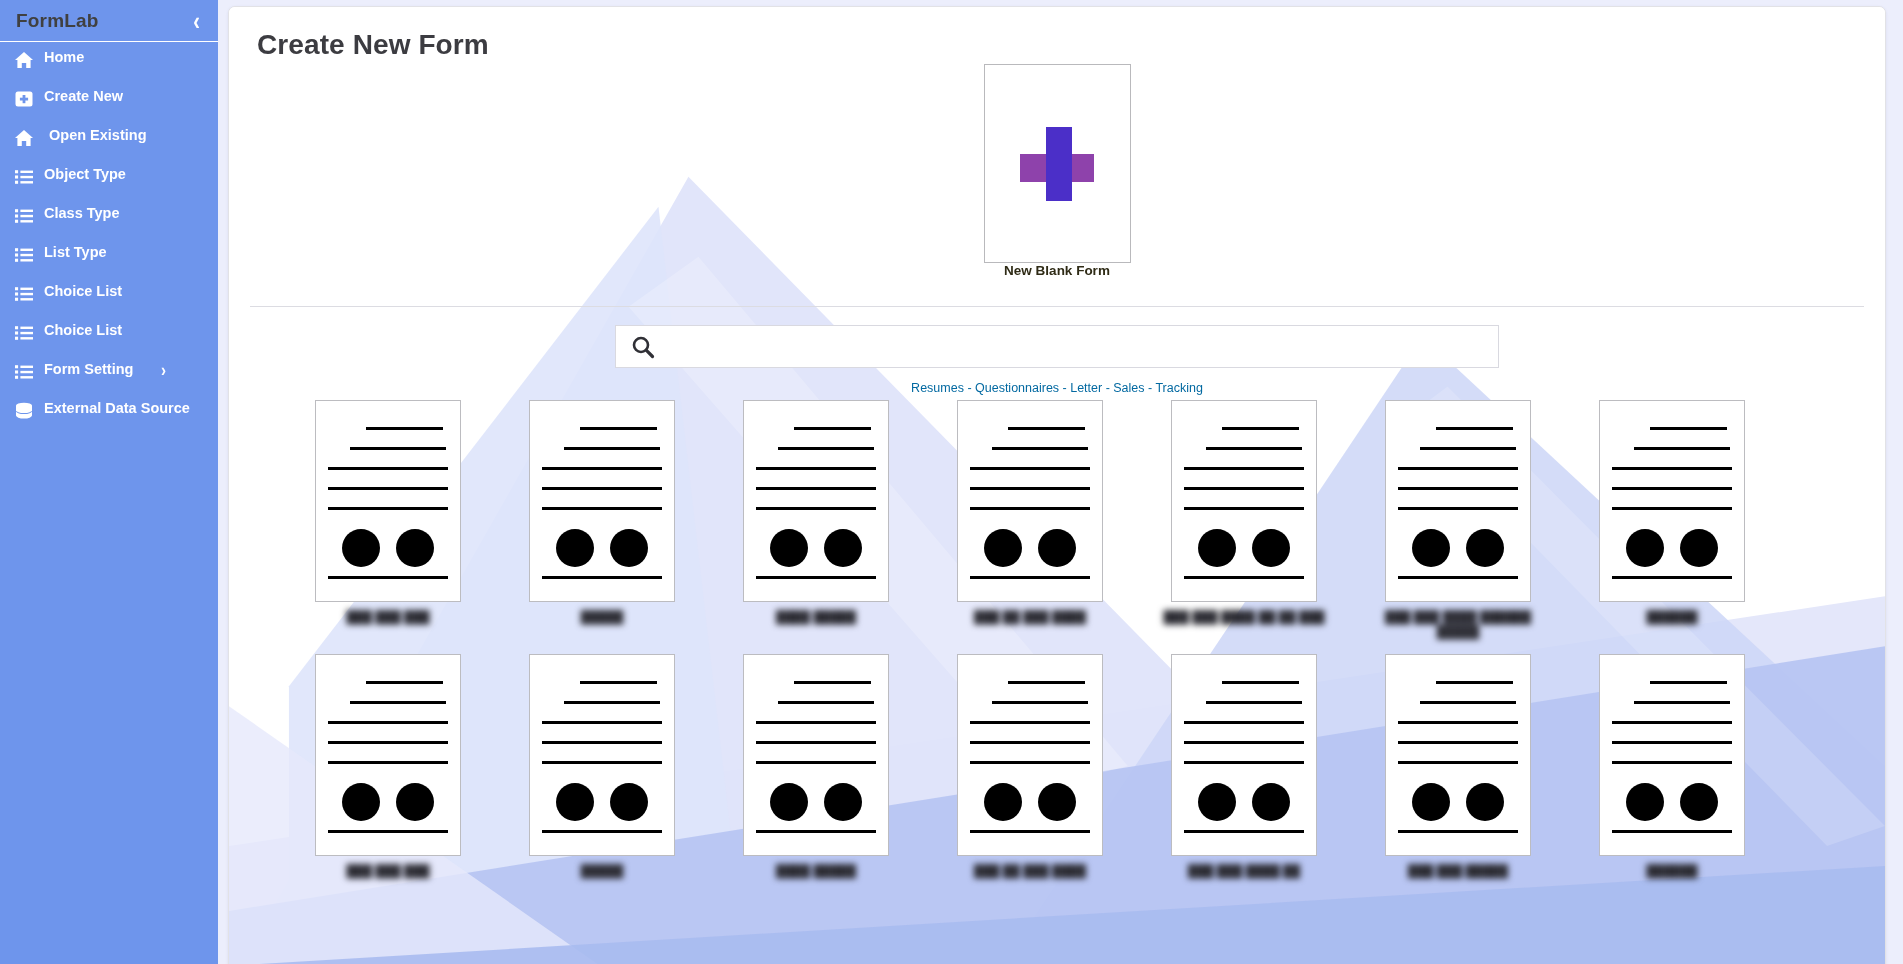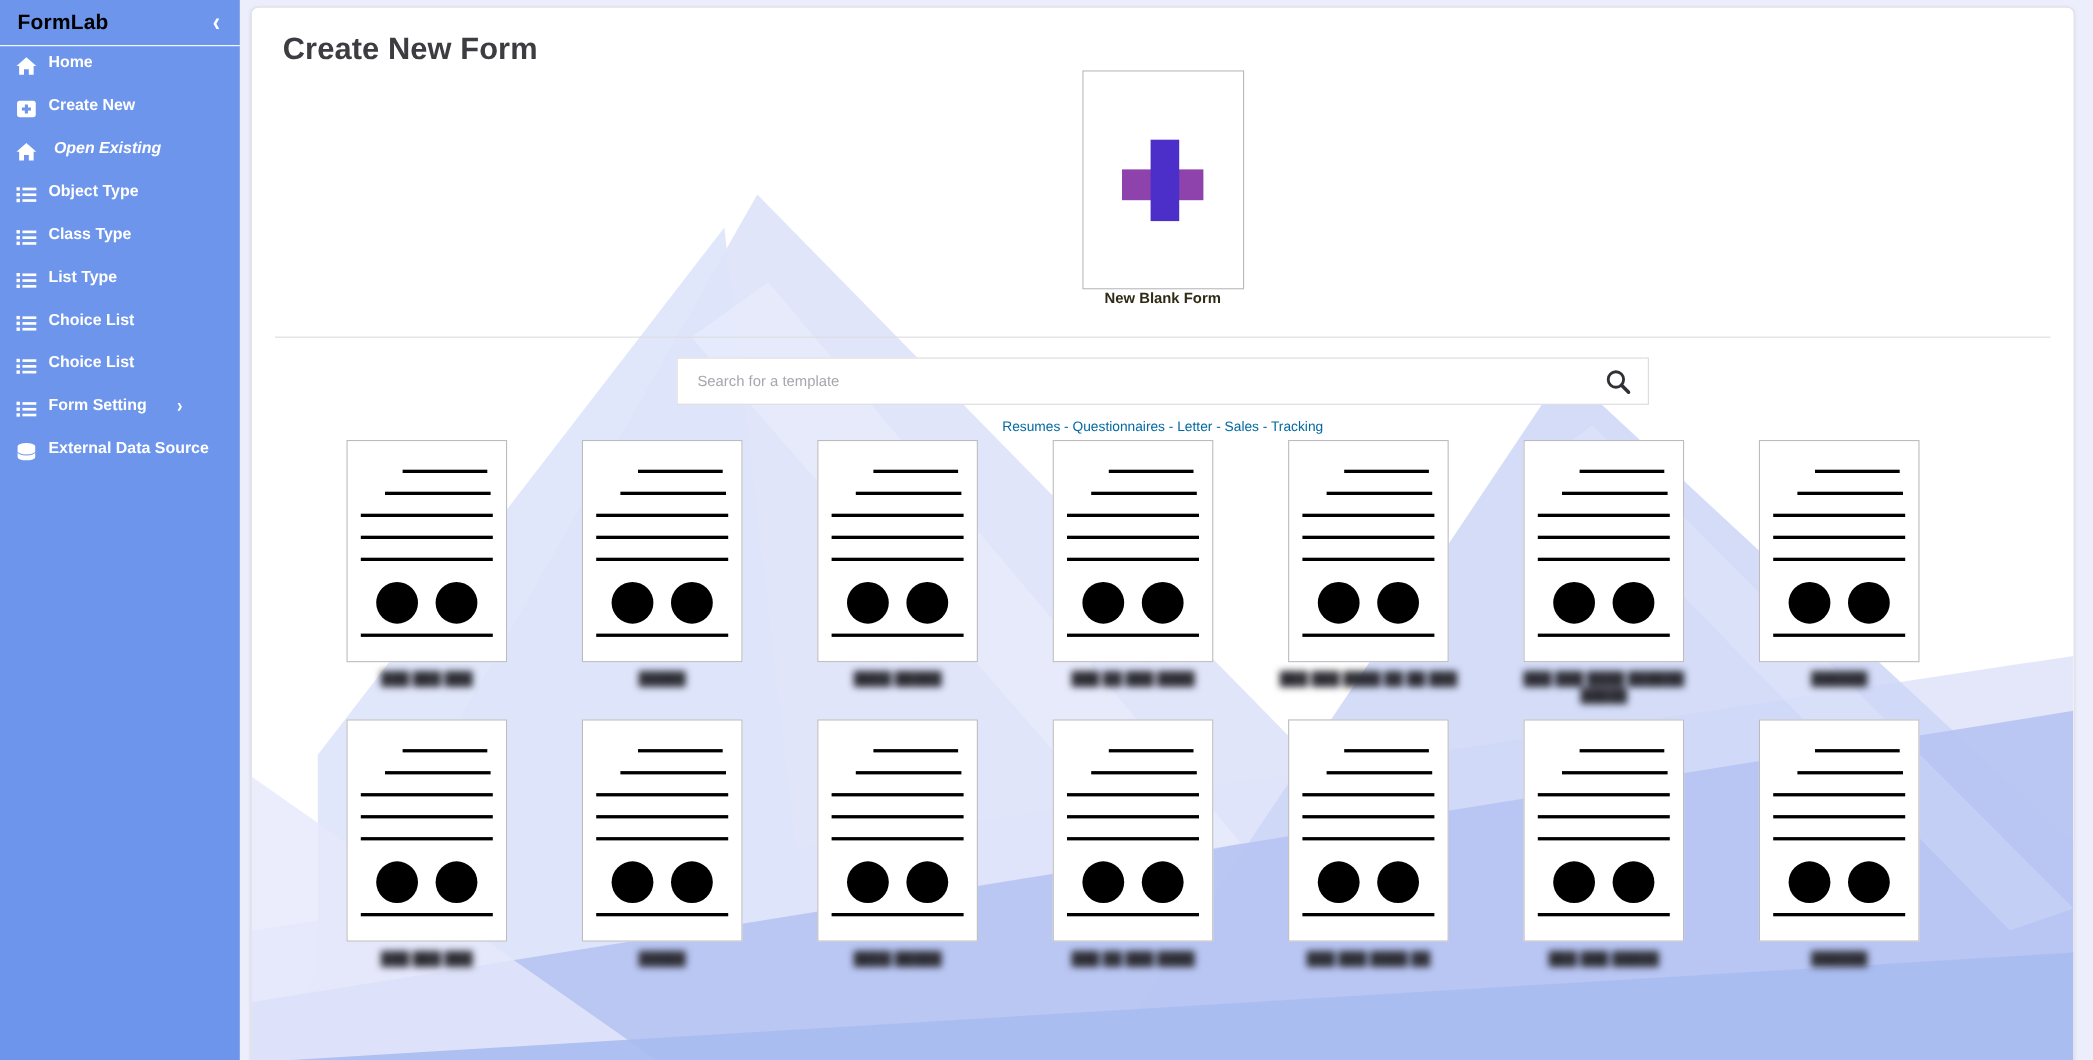--- a/index.html
+++ b/index.html
@@ -31,21 +31,21 @@
   }
   .brand-row {
     height: 42px;
     display: flex;
     align-items: center;
     justify-content: space-between;
     padding: 0 18px 0 16px;
     border-bottom: 1px solid #ffffff;
   }
   .brand-title {
-    color: #000000;
+    color: #404040;
     font-size: 19px;
     font-weight: bold;
     letter-spacing: .2px;
   }
   .collapse-chevron {
     color: #ffffff;
     font-size: 20px;
     line-height: 1;
     font-weight: bold;
     cursor: pointer;
@@ -70,21 +70,21 @@
     justify-content: flex-start;
     color: #fff;
   }
   .nav-label {
     color: #ffffff;
     font-size: 14.5px;
     font-weight: bold;
     white-space: nowrap;
     margin-left: 4px;
   }
-  .nav-item.indented .nav-label { margin-left: 9px; font-style: italic; }
+  .nav-item.indented .nav-label { margin-left: 9px; }
   .nav-sub-chevron {
     position: absolute;
     right: 52px;
     color: #fff;
     font-size: 15px;
     font-weight: bold;
     transform: scaleY(1.2);
   }
 
   
@@ -455,21 +455,20 @@
             <div class="plus-v" style="background: rgb(75, 47, 200);"></div>
           </div>
         </div>
         <div class="blank-caption">New Blank Form</div>
       </div>
 
       <div class="divider"></div>
 
       <div class="search-wrap">
         <div class="search-box">
-          <input class="search-input" type="text" placeholder="Search for a template" style="">
           <button class="search-btn">
             <svg class="svg-ico" width="26" height="26" viewBox="0 0 26 26">
               <circle cx="11" cy="11" r="7" fill="none" stroke="#303036" stroke-width="2.6"></circle>
               <line x1="16.2" y1="16.2" x2="22.5" y2="22.5" stroke="#303036" stroke-width="3.2" stroke-linecap="round"></line>
             </svg>
           </button>
         </div>
       </div>
 
       <div class="categories">Resumes - Questionnaires - Letter - Sales - Tracking</div>

